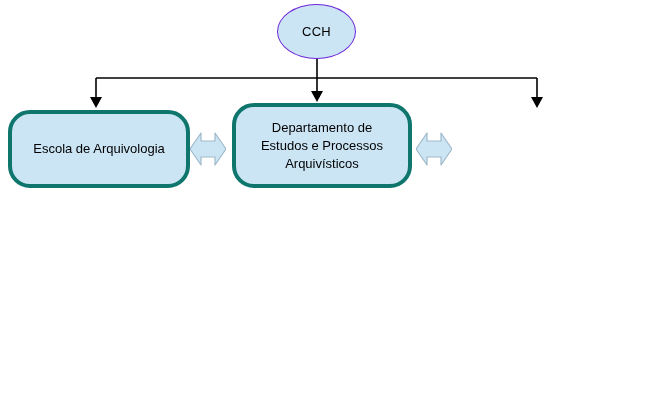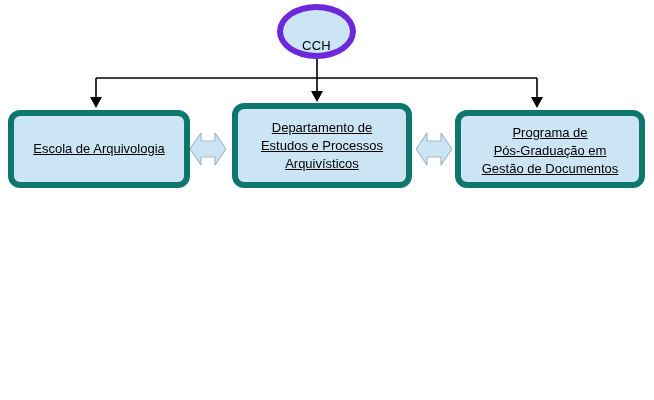--- a/index.html
+++ b/index.html
@@ -40,34 +40,32 @@
   }
 
   
   #node-root {
     left: 277px;
     top: 4px;
     width: 79px;
     height: 55px;
     border-radius: 50%;
     background: #cbe5f5;
-    border: 6px solid #6d28d9;
-    align-items: flex-end;
+    border: 1px solid #6d28d9;
   }
   #node-root .node-text {
     font-size: 13px;
     line-height: 15px;
     letter-spacing: 0.3px;
   }
 
   
   .box {
-    border-radius: 12px;
-    border: 6px solid #0f766e;
-    text-decoration: underline;
+    border-radius: 22px;
+    border: 4px solid #0f766e;
   }
   #node-escola {
     left: 8px;
     top: 110px;
     width: 182px;
     height: 78px;
   }
   #node-escola .node-text {
     font-size: 13px;
     line-height: 16px;
@@ -151,19 +149,14 @@
 Estudos e Processos
 Arquivísticos</span>
   </div>
 
   <div class="bi-arrow" id="biarrow-right">
     <svg viewBox="0 0 36 44" xmlns="http://www.w3.org/2000/svg">
       <polygon points="0,22 11,6 11,14 25,14 25,6 36,22 25,38 25,30 11,30 11,38" fill="#cbe5f5" stroke="#9fb9c9" stroke-width="1.2" stroke-linejoin="round"></polygon>
     </svg>
   </div>
 
-  <div class="node box" id="node-programa">
-    <span class="node-text">Programa de
-Pós-Graduação em
-Gestão de Documentos</span>
-  </div>
 
 </div>
 
 </body></html>

